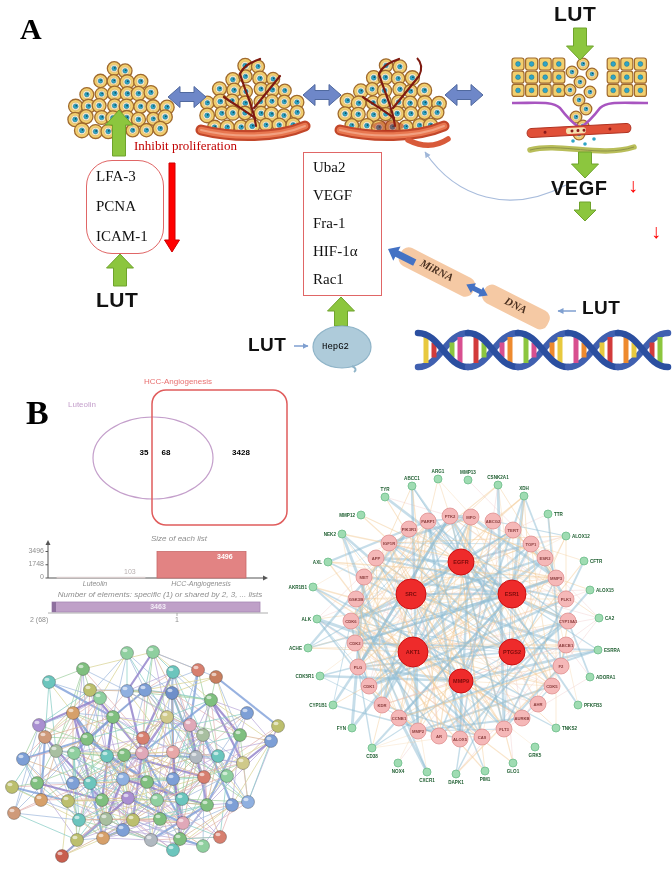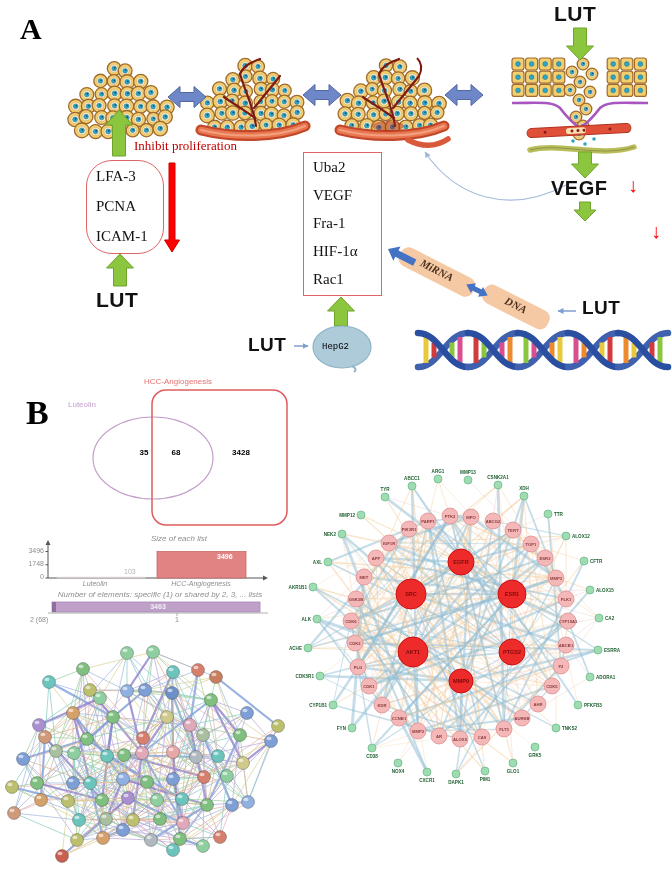--- a/index.html
+++ b/index.html
@@ -1749,21 +1749,21 @@
   <div class="txt lut-sm" style="left:582px;top:297px;">LUT</div>
 
   <div class="txt lut" style="left:551px;top:177px;font-size:20px;">VEGF</div>
   <div class="txt red-down" style="left:628px;top:174px;">↓</div>
   <div class="txt red-down" style="left:651px;top:220px;">↓</div>
 
   <div class="txt panel-label" style="left:26px;top:394px;font-size:34px;">B</div>
   <div class="txt venn-lab" style="left:68px;top:400px;color:#c49fcb;">Luteolin</div>
   <div class="txt venn-lab" style="left:144px;top:377px;color:#e87070;">HCC-Angiogenesis</div>
   <div class="txt venn-num" style="left:111px;top:448px;width:16px;margin-left:25px;">35</div>
-  <div class="txt venn-num" style="left:168px;top:448px;width:16px;">68</div>
+  <div class="txt venn-num" style="left:158px;top:448px;width:16px;">68</div>
   <div class="txt venn-num" style="left:229px;top:448px;width:24px;">3428</div>
 
   <div class="txt grey-i" style="left:107px;top:534px;width:100px;text-align:right;font-size:8px;">Size of each list</div>
   <div class="txt tick" style="left:24px;top:547px;width:20px;text-align:right;">3496</div>
   <div class="txt tick" style="left:24px;top:560px;width:20px;text-align:right;">1748</div>
   <div class="txt tick" style="left:24px;top:573px;width:20px;text-align:right;">0</div>
   <div class="txt" style="left:124px;top:568px;font-size:7px;color:#b8b0b0;">103</div>
   <div class="txt" style="left:217px;top:552.5px;font-size:7px;color:#fff;font-weight:bold;">3496</div>
   <div class="txt grey-i" style="left:70px;top:580px;width:50px;text-align:center;font-size:7px;">Luteolin</div>
   <div class="txt grey-i" style="left:156px;top:580px;width:90px;text-align:center;font-size:7px;">HCC-Angiogenesis</div>

